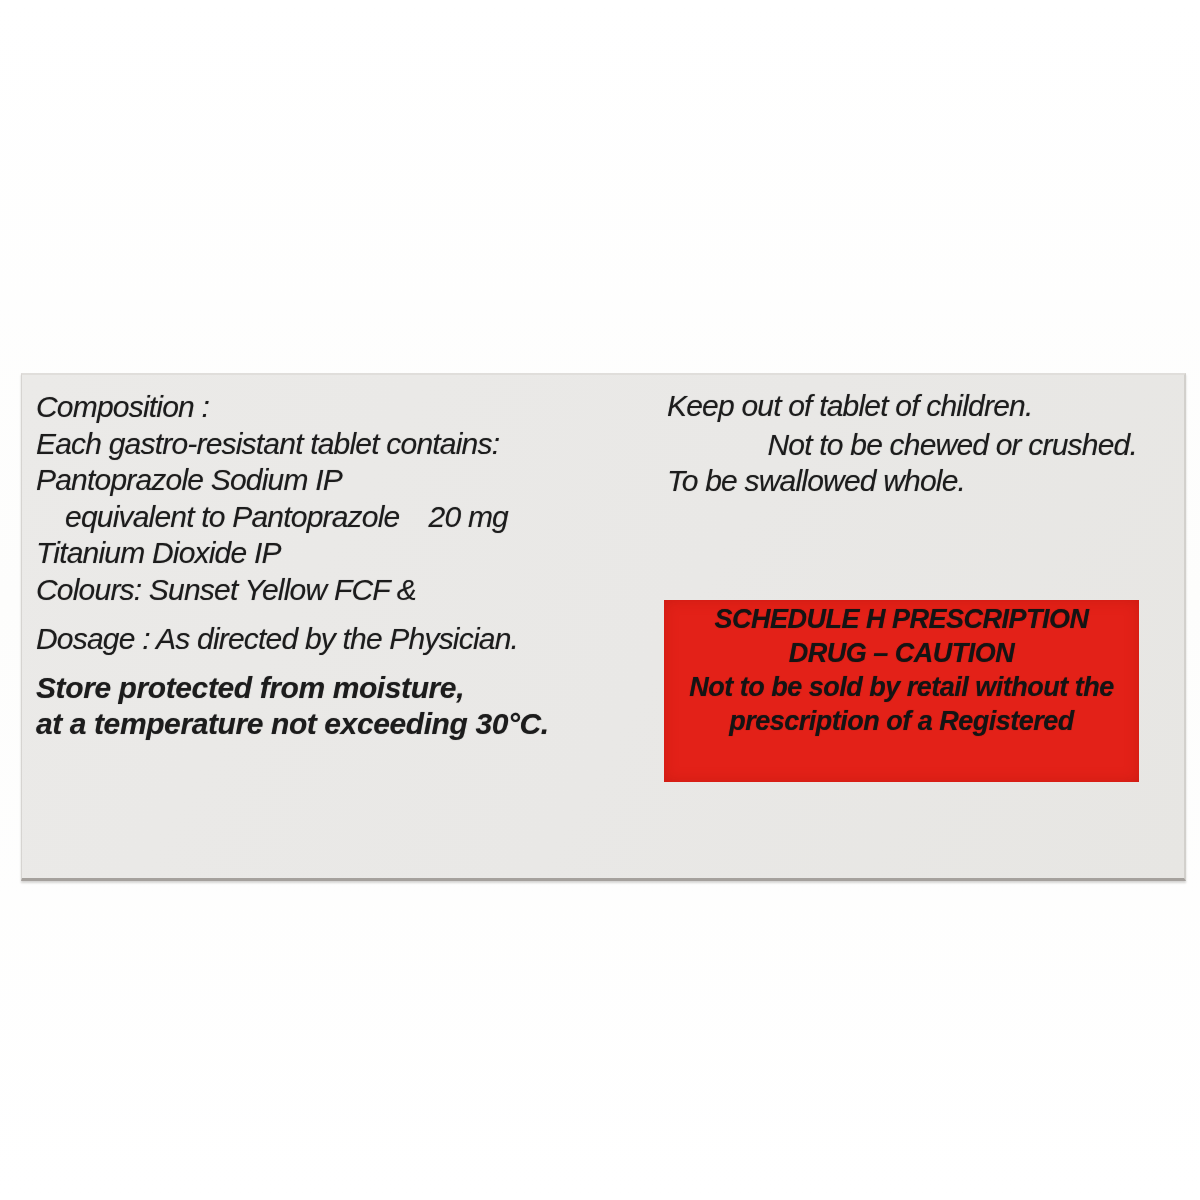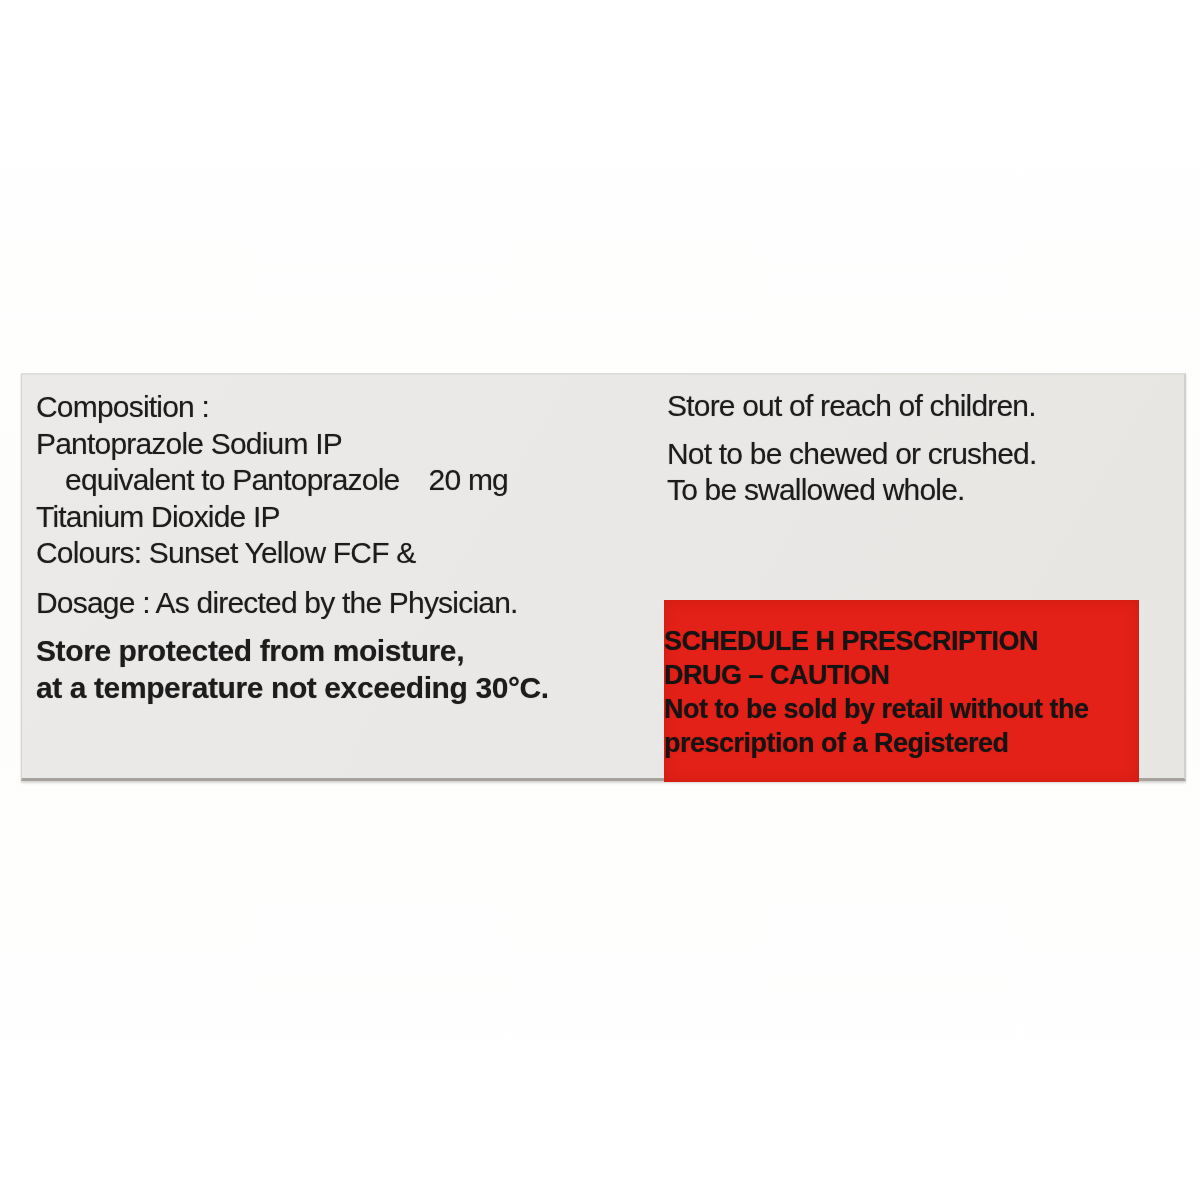--- a/index.html
+++ b/index.html
@@ -16,29 +16,30 @@
     width: 1200px;
     height: 1200px;
     background: linear-gradient(180deg, #ffffff 0%, #fdfdfc 50%, #ffffff 100%);
   }
   
   .carton {
     position: absolute;
     left: 21px;
     top: 373px;
     width: 1165px;
-    height: 408px;
+    height: 508px;
     background: linear-gradient(120deg, #ebeae8 0%, #e9e8e6 55%, #e7e6e3 100%);
     border-top: 2px solid #e0dedb;
     border-left: 1px solid #d6d4d1;
     border-right: 2px solid #d2d0cc;
     border-bottom: 3px solid #a5a19d;
     box-shadow: 0 2px 2px rgba(90,88,85,0.25);
     box-sizing: border-box;
     color: #1c1c1c;
+    font-style: italic;
   }
   .carton * { box-sizing: border-box; }
   .txt {
     font-size: 30px;
     line-height: 36.5px;
     letter-spacing: -0.8px;
     color: #1c1c1c;
     text-shadow: 0 0 1px rgba(40,40,40,0.45);
     white-space: nowrap;
   }
@@ -59,69 +60,71 @@
   .dosage-line { margin-top: 13px; }
   .storage-block { margin-top: 12px; font-weight: bold; }
   .storage-block .txt { font-weight: bold; letter-spacing: -0.4px; }
   
   .col-right {
     position: absolute;
     left: 645px;
     top: 13px;
     width: 470px;
   }
-  .warn-gap { margin-top: 11px; }
+  .warn-gap { margin-top: 2px; text-align: right; }
   
   .caution-box {
     position: absolute;
     left: 642px;
     top: 225px;
     width: 475px;
     height: 182px;
     background: #e32118;
     box-shadow: inset 0 0 14px rgba(160,18,10,0.35);
-    padding-top: 24px;
+    padding-top: 2px;
+    text-align: center;
   }
   .caution-box .cline {
     font-size: 27px;
     line-height: 34px;
     font-weight: bold;
     letter-spacing: -0.5px;
     color: #141414;
     text-shadow: 0 0 1px rgba(60,8,4,0.6);
     white-space: nowrap;
   }
 </style>
 </head>
 <body>
 
 <div class="stage">
 
   <div class="carton">
 
     <div class="col-left">
       <div class="txt">Composition :</div>
+      <div class="txt">Each gastro-resistant tablet contains:</div>
       <div class="txt">Pantoprazole Sodium IP</div>
       <div class="txt value-line">
         <span>equivalent to Pantoprazole</span>
         <span class="val">20 mg</span>
       </div>
       <div class="txt">Titanium Dioxide IP</div>
       <div class="txt">Colours: Sunset Yellow FCF &amp;</div>
 
       <div class="txt dosage-line">Dosage : As directed by the Physician.</div>
 
       <div class="storage-block">
         <div class="txt">Store protected from moisture,</div>
         <div class="txt">at a temperature not exceeding 30°C.</div>
       </div>
     </div>
 
     <div class="col-right">
-      <div class="txt">Store out of reach of children.</div>
+      <div class="txt">Keep out of tablet of children.</div>
       <div class="txt warn-gap">Not to be chewed or crushed.</div>
       <div class="txt">To be swallowed whole.</div>
     </div>
 
     <div class="caution-box">
       <div class="cline">SCHEDULE H PRESCRIPTION</div>
       <div class="cline">DRUG – CAUTION</div>
       <div class="cline">Not to be sold by retail without the</div>
       <div class="cline">prescription of a Registered</div>
     </div>

